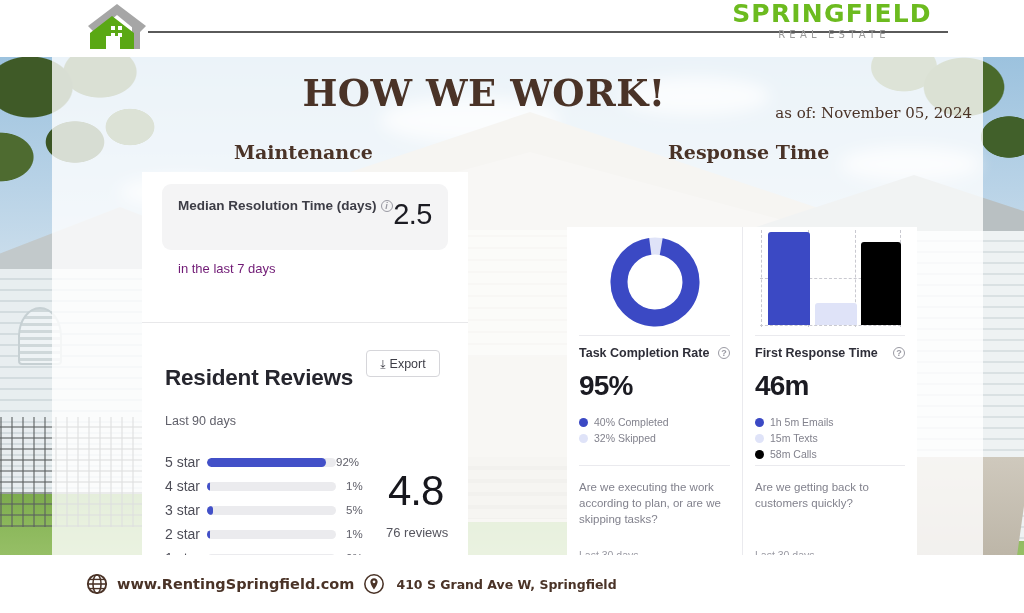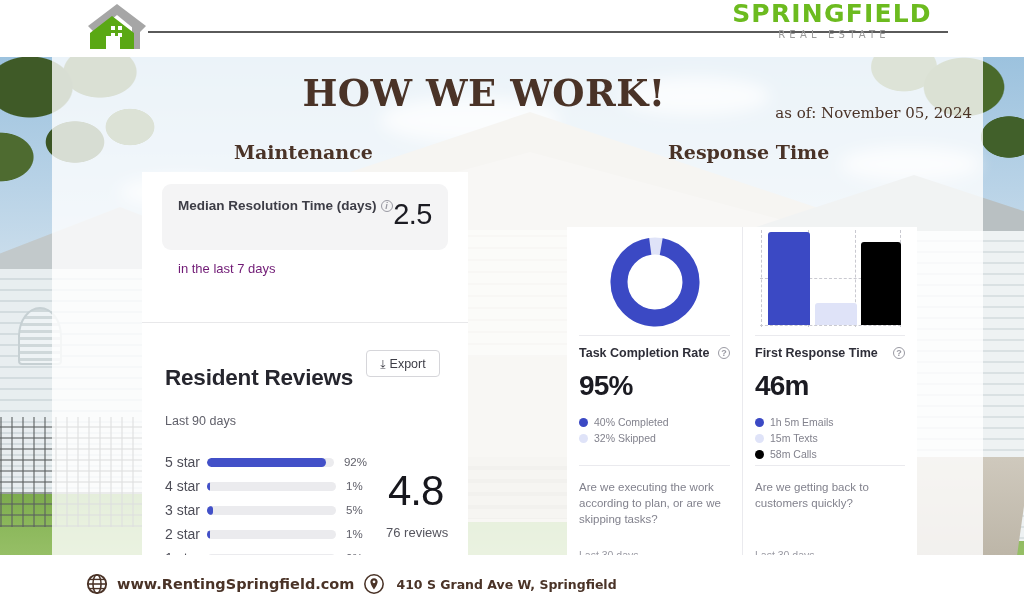--- a/index.html
+++ b/index.html
@@ -445,21 +445,21 @@
 
       <div class="reviews-title">Resident Reviews</div>
       <div class="reviews-sub">Last 90 days</div>
 
       <div class="bars">
         <div class="bar-row">
           <div class="bar-label">5 star</div>
           <div class="bar-track">
               <div class="bar-fill" id="f0" style="width: 119px;"></div>
             </div>
-          <div class="bar-pct" style="width:auto; padding-left:10px; text-align:center;">92%</div>
+          <div class="bar-pct" style="width:auto; text-align:center;">92%</div>
         </div>
         <div class="bar-row">
           <div class="bar-label">4 star</div>
           <div class="bar-track">
               <div class="bar-fill" id="f1" style="width: 3px;"></div>
             </div>
           <div class="bar-pct" style="width:auto; padding-left:10px; text-align:left;">1%</div>
         </div>
         <div class="bar-row">
           <div class="bar-label">3 star</div>

